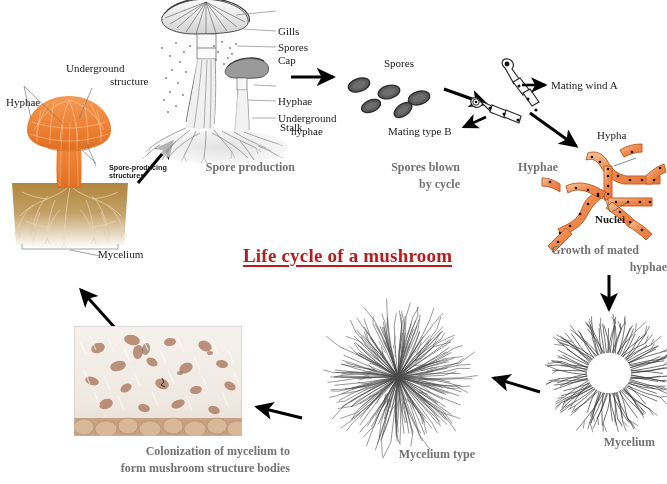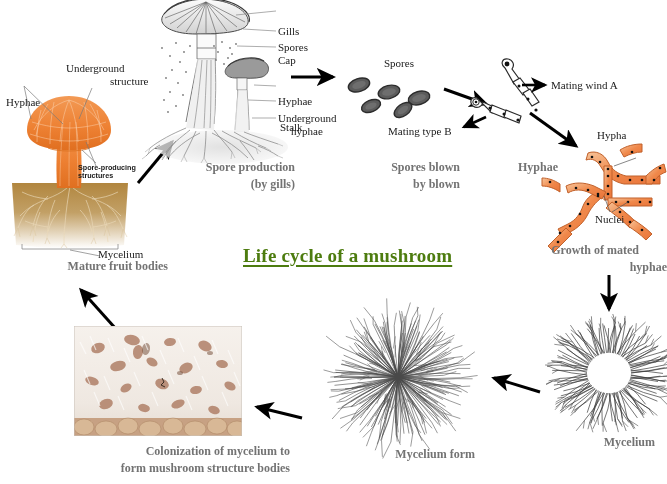--- a/index.html
+++ b/index.html
@@ -1,22 +1,22 @@
 <!DOCTYPE html>
 <html><head>
 <meta charset="utf-8">
 <style>
   html,body{margin:0;padding:0;background:#fff;}
   body{width:667px;height:484px;position:relative;overflow:hidden;
        font-family:"Liberation Serif","DejaVu Serif",serif;color:#111;}
   #stage{position:absolute;left:0;top:0;width:667px;height:484px;}
   .lbl{position:absolute;font-family:"Liberation Serif",serif;font-size:11px;color:#1a1a1a;white-space:nowrap;line-height:1.15;}
   .stage-title{position:absolute;font-family:"Liberation Serif",serif;font-weight:bold;font-size:12px;color:#737373;text-align:right;line-height:1.2;white-space:nowrap;}
-  .tiny{font-size:7.2px;font-weight:bold;font-family:"Liberation Sans",sans-serif;line-height:1.1;white-space:nowrap;}
-  #main-title{position:absolute;left:243px;top:245px;font-size:19px;font-weight:bold;color:#4d7c0f;
+  .tiny{font-size:7.2px;font-weight:bold;font-family:"Liberation Sans",sans-serif;line-height:1.1;white-space:nowrap;margin-left:31px;}
+  #main-title{position:absolute;left:243px;top:245px;font-size:19px;font-weight:bold;color:#b91c1c;
       text-decoration:underline;text-decoration-thickness:2px;text-underline-offset:3px;
       letter-spacing:.2px;white-space:nowrap;font-family:"Liberation Serif",serif;}
   svg.layer{position:absolute;left:0;top:0;width:667px;height:484px;overflow:visible;}
   .photo{position:absolute;}
 </style>
 </head>
 <body>
 
 <div id="stage">
 
@@ -1004,45 +1004,43 @@
   </div>
 
   <div id="main-title">Life cycle of a mushroom</div>
 
   <div class="lbl" style="left:6px;top:96px;">Hyphae</div>
   <div class="lbl" style="left:66px;top:62px;">Underground</div>
   <div class="lbl" style="left:81px;top:75px;margin-left:29px;">structure</div>
   <div class="lbl tiny" style="left:78px;top:164px;">Spore-producing</div>
   <div class="lbl tiny" style="left:78px;top:172px;">structures</div>
   <div class="lbl" style="left:98px;top:248px;">Mycelium</div>
-  <div class="stage-title" style="left:8px;top:259px;width:160px;">Mature fruit bodies</div>
 
   <div class="lbl" style="left:278px;top:14px;margin-top:40px;">Cap</div>
   <div class="lbl" style="left:278px;top:25px;">Gills</div>
   <div class="lbl" style="left:278px;top:41px;">Spores</div>
   <div class="lbl" style="left:280px;top:80px;margin-top:41px;">Stalk</div>
   <div class="lbl" style="left:278px;top:95px;">Hyphae</div>
   <div class="lbl" style="left:278px;top:112px;">Underground</div>
   <div class="lbl" style="left:291px;top:125px;">hyphae</div>
   <div class="stage-title" style="left:155px;top:160px;width:140px;">Spore production</div>
-  <div class="stage-title" style="left:155px;top:177px;width:140px;">(by gills)</div>
 
   <div class="lbl" style="left:384px;top:57px;">Spores</div>
   <div class="stage-title" style="left:340px;top:160px;width:120px;">Spores blown</div>
-  <div class="stage-title" style="left:340px;top:177px;width:120px;">by blown</div>
+  <div class="stage-title" style="left:340px;top:177px;width:120px;">by cycle</div>
 
   <div class="lbl" style="left:551px;top:79px;">Mating  wind A</div>
   <div class="lbl" style="left:388px;top:125px;">Mating  type B</div>
   <div class="stage-title" style="left:468px;top:160px;width:90px;">Hyphae</div>
 
   <div class="lbl" style="left:597px;top:129px;text-align:center;">Hypha</div>
-  <div class="lbl" style="left:595px;top:213px;">Nuclei</div>
+  <div class="lbl" style="left:595px;top:213px;font-weight:bold;">Nuclei</div>
   <div class="stage-title" style="left:505px;top:243px;width:134px;">Growth of mated</div>
   <div class="stage-title" style="left:533px;top:260px;width:134px;">hyphae</div>
 
   <div class="stage-title" style="left:545px;top:435px;width:110px;">Mycelium</div>
 
-  <div class="stage-title" style="left:325px;top:447px;width:150px;">Mycelium form</div>
+  <div class="stage-title" style="left:325px;top:447px;width:150px;">Mycelium type</div>
 
   <div class="stage-title" style="left:28px;top:444px;width:262px;">Colonization of mycelium to</div>
   <div class="stage-title" style="left:28px;top:461px;width:262px;">form mushroom structure bodies</div>
 
 </div>
 
 </body></html>

